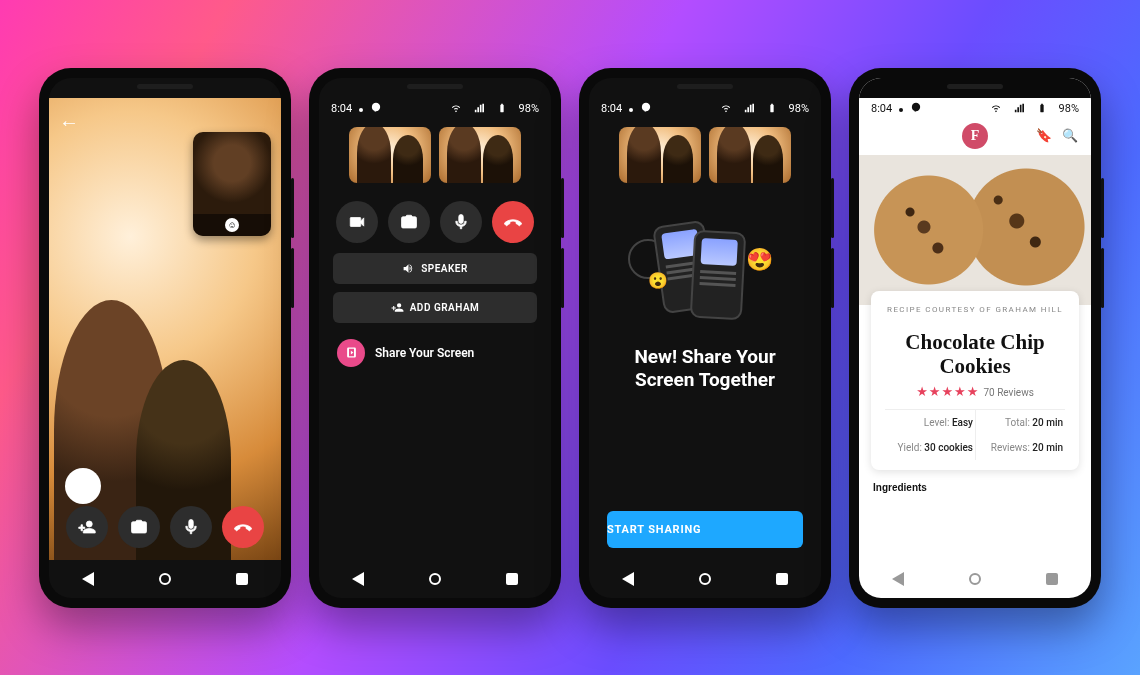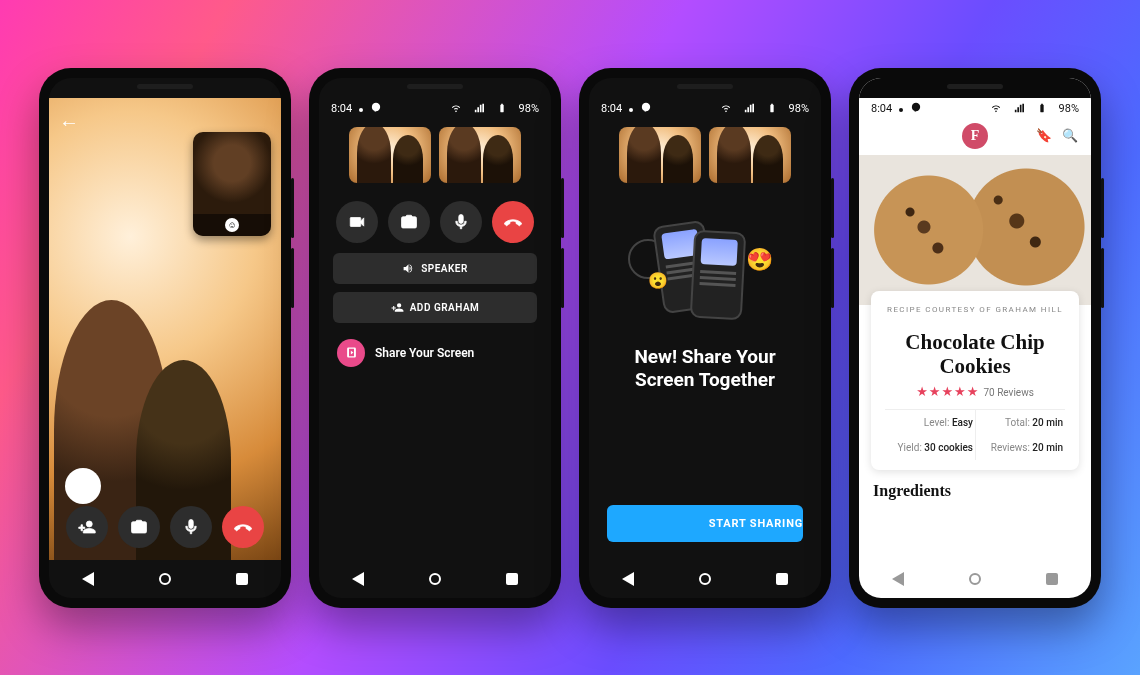--- a/index.html
+++ b/index.html
@@ -215,24 +215,24 @@
     border: 2px solid #444;
   }
   .emoji {
     position: absolute; font-size: 22px;
   }
   .emoji.e1 { left: 18px; top: 54px; font-size: 16px; }
   .emoji.e2 { right: 6px; top: 30px; }
   .promo-title { color: #fff; font-size: 19px; font-weight: 700; margin-bottom: 8px; }
   .promo-sub   { color: #a2a2a2; font-size: 11px; line-height: 1.45; max-width: 210px; }
   .promo-btn {
-    margin-top: auto; margin-bottom: 18px;
+    margin-top: auto; margin-bottom: 12px;
     width: 100%; background: #1ea8ff; color: #fff;
     font-size: 11px; font-weight: 700; letter-spacing: .8px;
-    padding: 12px 0; border-radius: 6px; text-align: right;
+    padding: 12px 0; border-radius: 6px; text-align: left;
   }
 
   
   .recipe-top {
     position: relative; height: 38px;
     display: flex; justify-content: center; align-items: center;
   }
   .brand {
     width: 26px; height: 26px; border-radius: 50%;
     background: #d04b68; color: #fff; font-weight: 700; font-size: 14px;
@@ -264,21 +264,21 @@
   .rc-stars .rev { color: #777; font-size: 10px; letter-spacing: 0; margin-left: 4px; }
   .rc-meta {
     display: grid; grid-template-columns: 1fr 1fr;
     margin-top: 10px; border-top: 1px solid #eee; font-size: 10px; text-align: right;
   }
   .rc-meta > div { padding: 7px 2px; }
   .rc-meta > div:nth-child(2n) { border-left: 1px solid #eee; padding-left: 10px; }
   .rc-meta .k { color: #888; }
   .rc-meta .v { color: #222; font-weight: 500; }
   .rc-section {
-    margin: 12px 14px 0; font-family: Liberation Serif, serif; font-weight: 700; font-size: 16px;
+    margin: 12px 14px 0; font-family: Liberation Sans, sans-serif; font-weight: 700; font-size: 10px;
   }
 </style>
 </head>
 <body>
 
 <div class="phone">
   <div class="sensor"></div>
   <div class="screen">
     <div class="forehead"></div>
 

